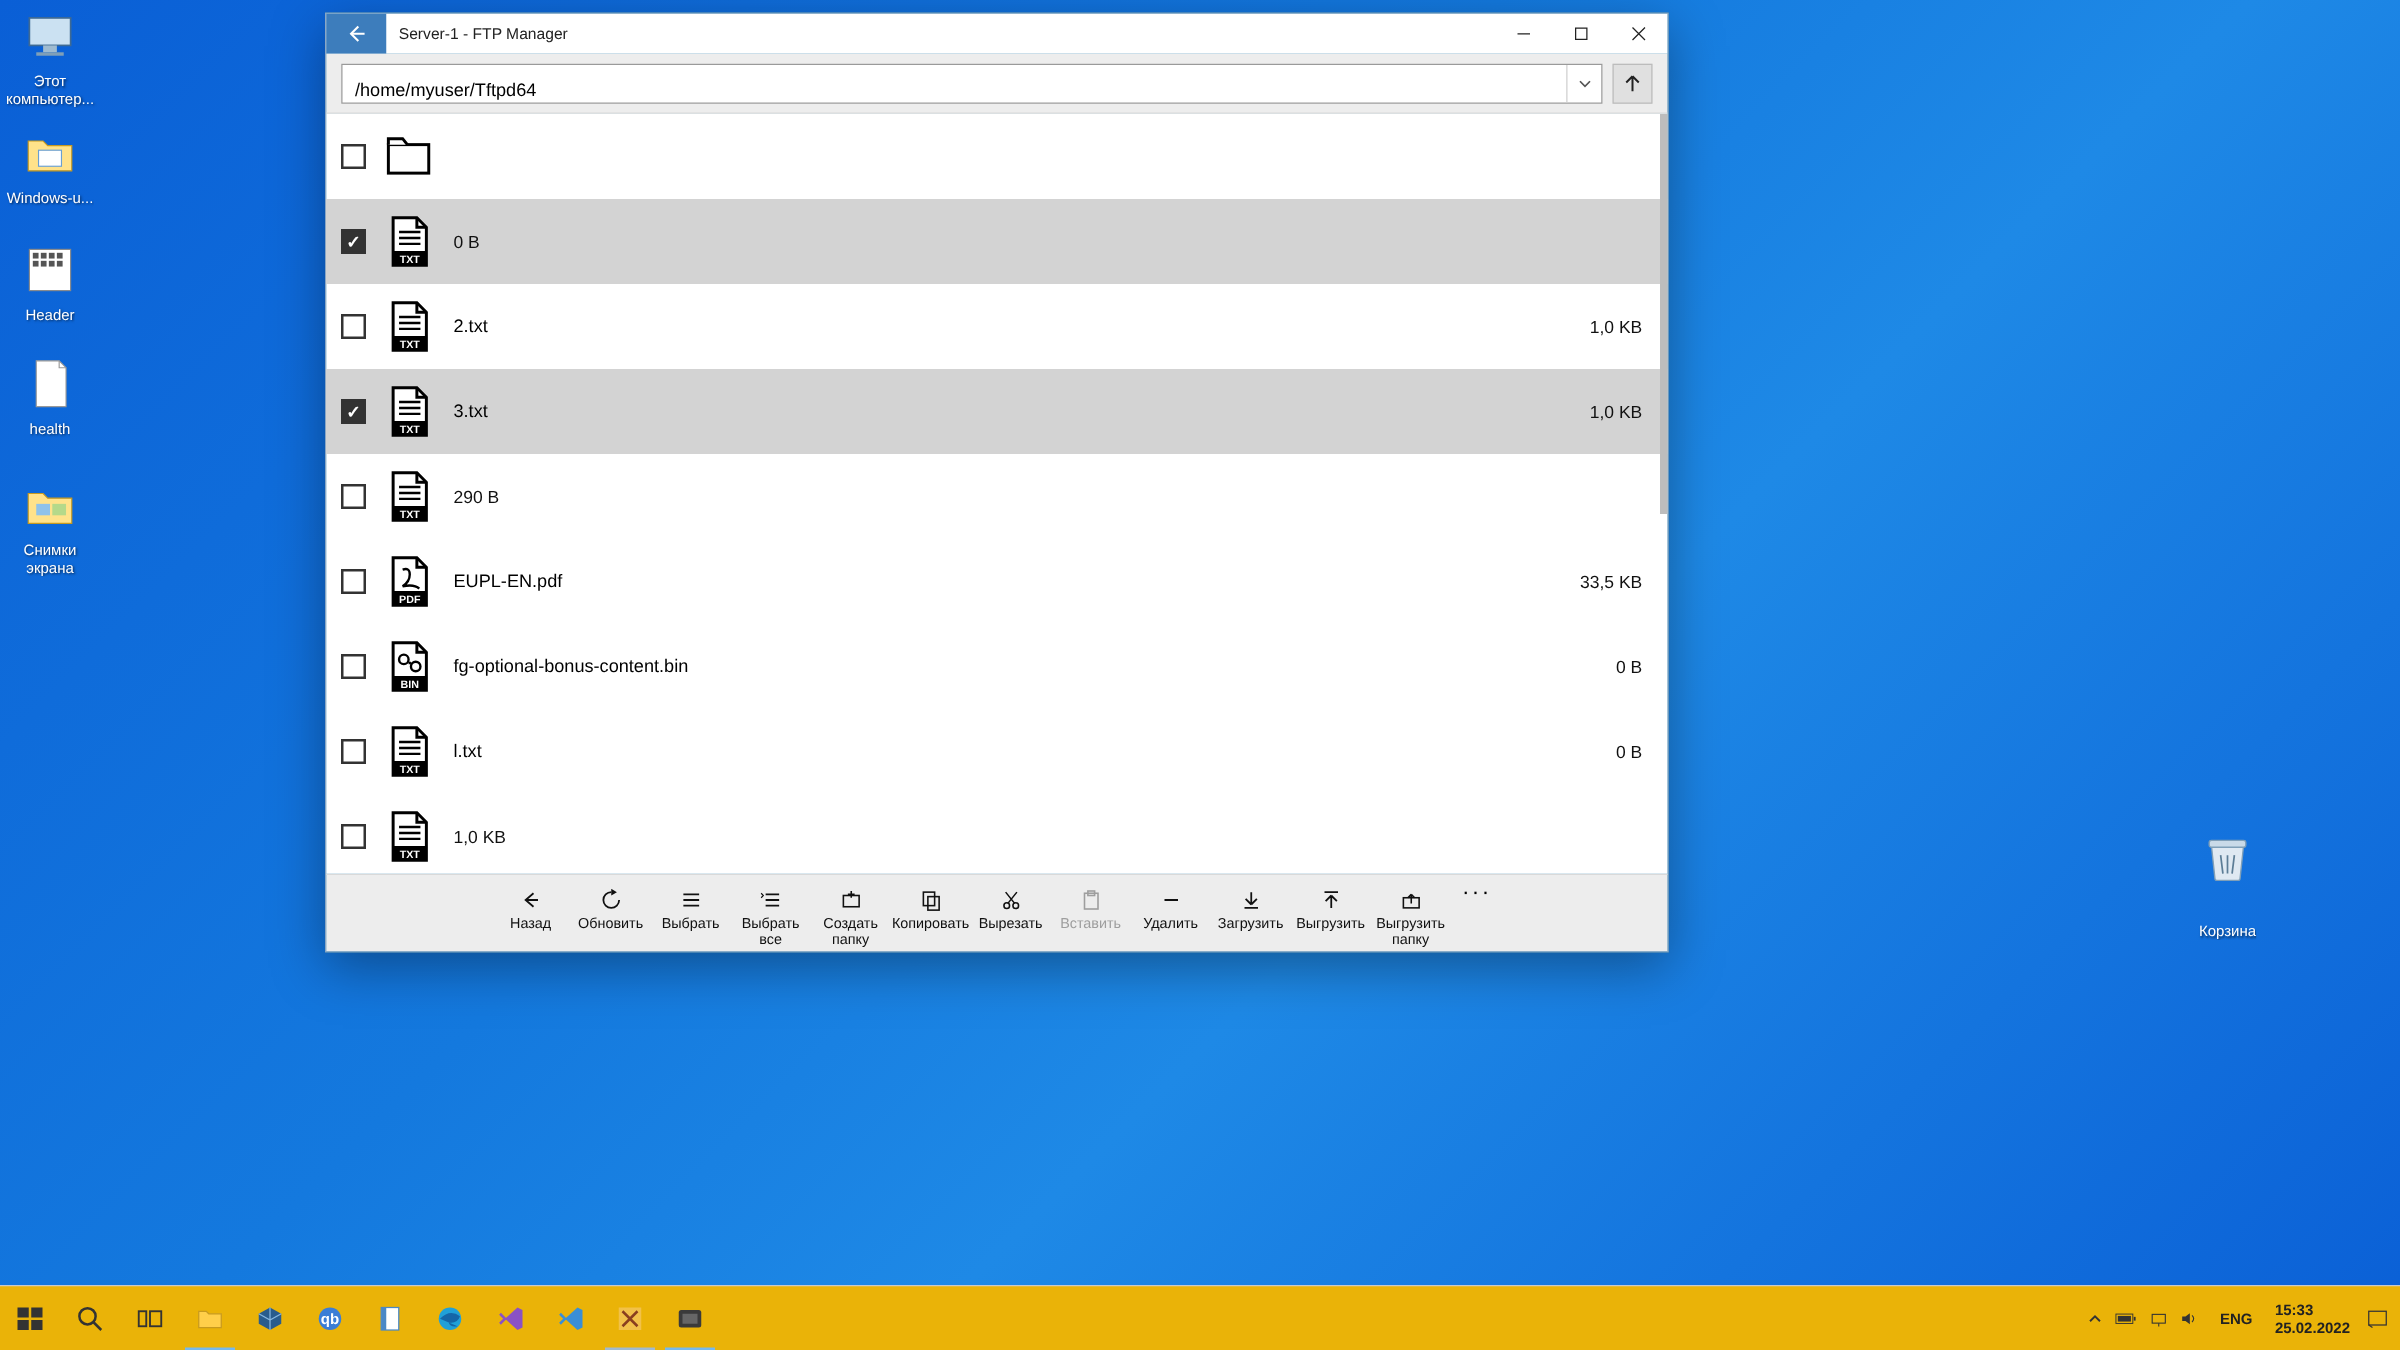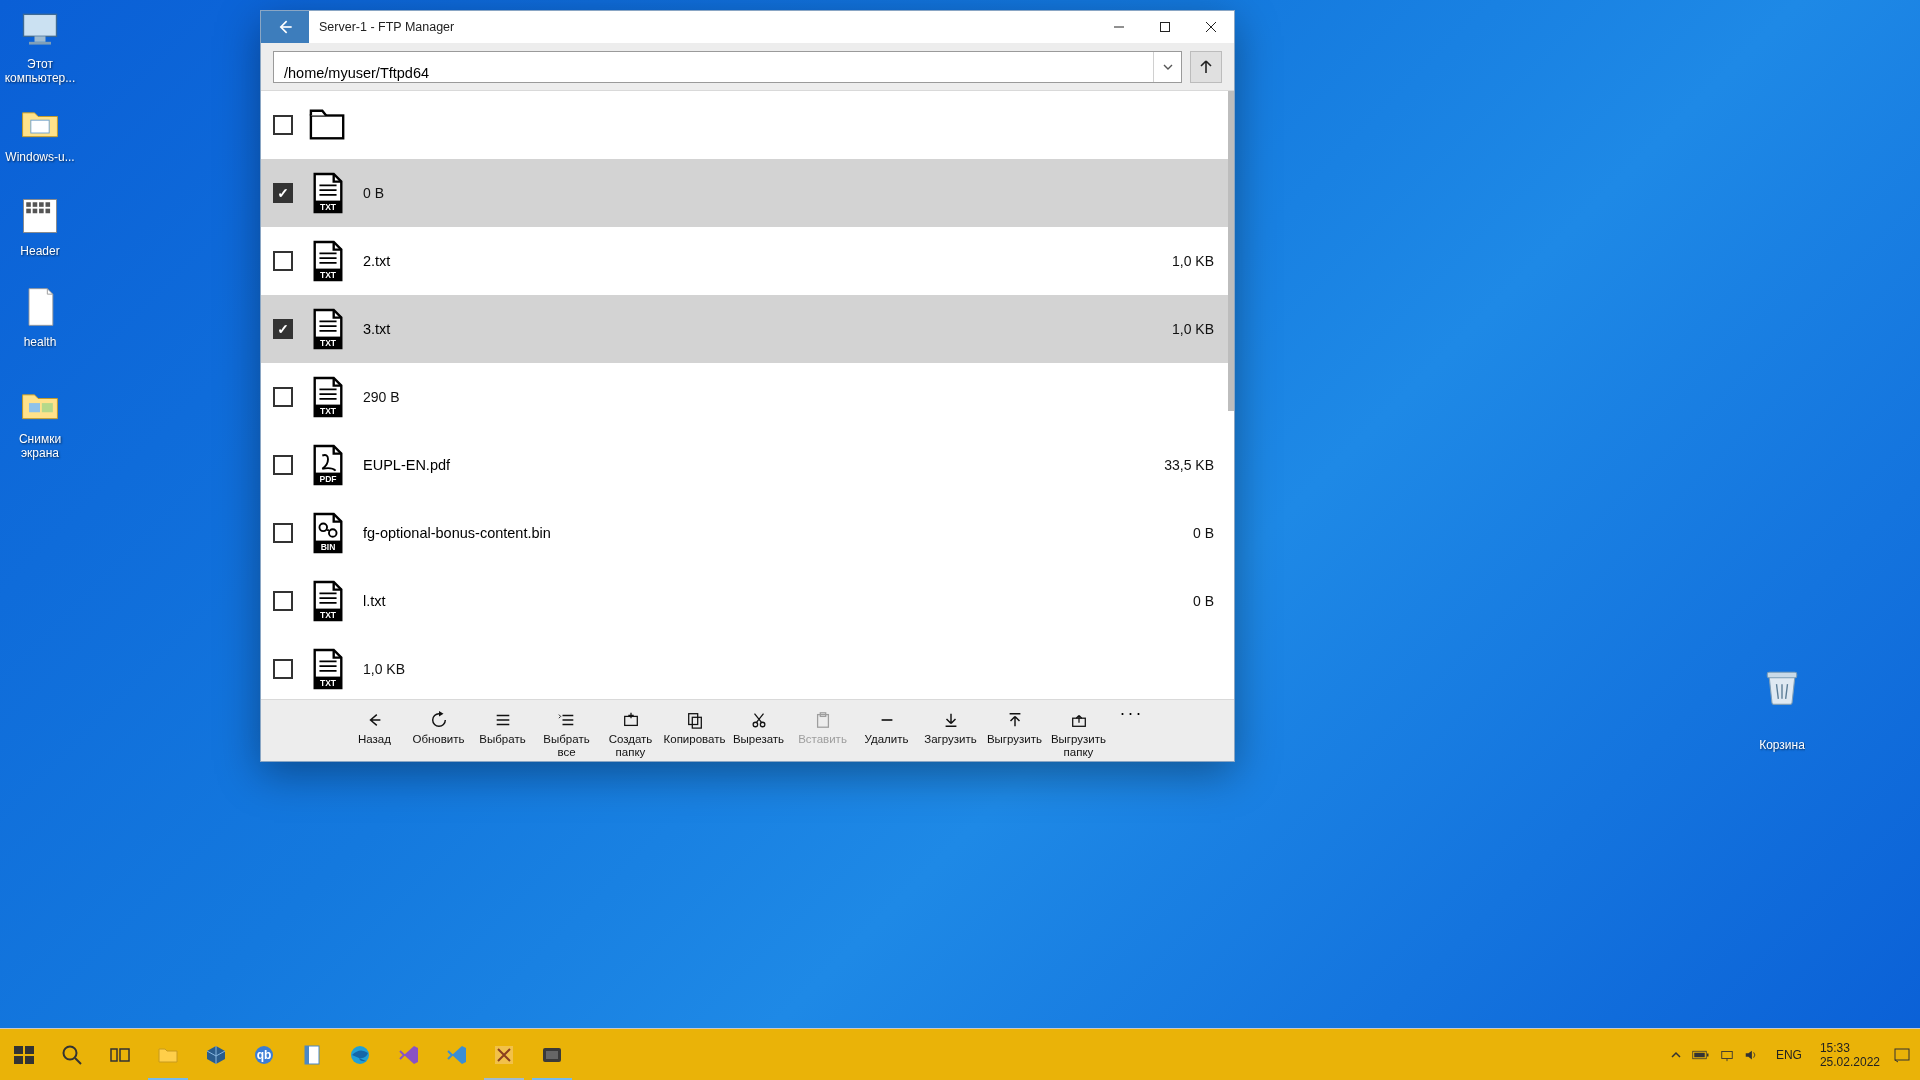--- a/index.html
+++ b/index.html
@@ -11,21 +11,21 @@
 
   
   .desktop-icon { position: absolute; width: 76px; display: flex; flex-direction: column; align-items: center; cursor: default; }
   .desktop-icon svg, .desktop-icon .icon-img { width: 44px; height: 44px; }
   .desktop-icon .label { color: #fff; font-size: 12px; text-align: center; line-height: 14px; text-shadow: 1px 1px 2px rgba(0,0,0,.6); margin-top: 2px; max-width: 76px; overflow: hidden; }
 
   .recycle-bin { right: 100px; top: 664px; gap: 28px; }
 
   
   .app-window {
-    position: absolute; left: 260px; top: 10px; width: 975px; height: 752px;
+    position: absolute; left: 260px; top: 10px; width: 1075px; height: 752px;
     background: #0369a1; box-shadow: 0 12px 40px rgba(0,0,0,.35);
     display: flex; flex-direction: column; border: 1px solid #8aa6c4;
   }
 
   
   .titlebar { height: 32px; background: #fff; display: flex; align-items: stretch; font-size: 12.5px; color: #222; }
   .tb-back { width: 48px; background: #3d7dbc; display: flex; align-items: center; justify-content: center; color: #fff; }
   .tb-back svg { width: 20px; height: 20px; }
   .tb-title { flex: 1; display: flex; align-items: center; padding-left: 10px; }
   .tb-btns { display: flex; }
@@ -69,21 +69,21 @@
     position: absolute; left: 0; right: 0; bottom: 0; height: 52px;
     background: #eab308; border-top: 1px solid #c9c9c9;
     display: flex; align-items: stretch; justify-content: space-between;
   }
   .tb-left { display: flex; }
   .task-btn { width: 48px; display: flex; align-items: center; justify-content: center; position: relative; }
   .task-btn.active::after { content: ""; position: absolute; left: 4px; right: 4px; bottom: 0; height: 2px; background: #76b9ed; }
   .task-btn.running::after { content: ""; position: absolute; left: 4px; right: 4px; bottom: 0; height: 2px; background: #9fbad1; }
   .task-btn svg, .task-btn .tic { width: 24px; height: 24px; }
 
-  .tb-right { display: flex; align-items: center; padding-right: 6px; font-size: 12px; color: #222; }
+  .tb-right { display: flex; align-items: center; padding-right: 6px; font-size: 12px; color: #222; font-weight: bold; }
   .tray-icons { display: flex; gap: 10px; align-items: center; padding-right: 10px; }
   .tray-lang { padding: 0 8px; }
   .tray-clock { display: flex; flex-direction: column; line-height: 14px; padding: 0 10px; }
   .tray-notif { width: 24px; display: flex; align-items: center; justify-content: center; }
 
   .chev { width: 12px; height: 12px; }
 </style>
 </head>
 <body>
 

